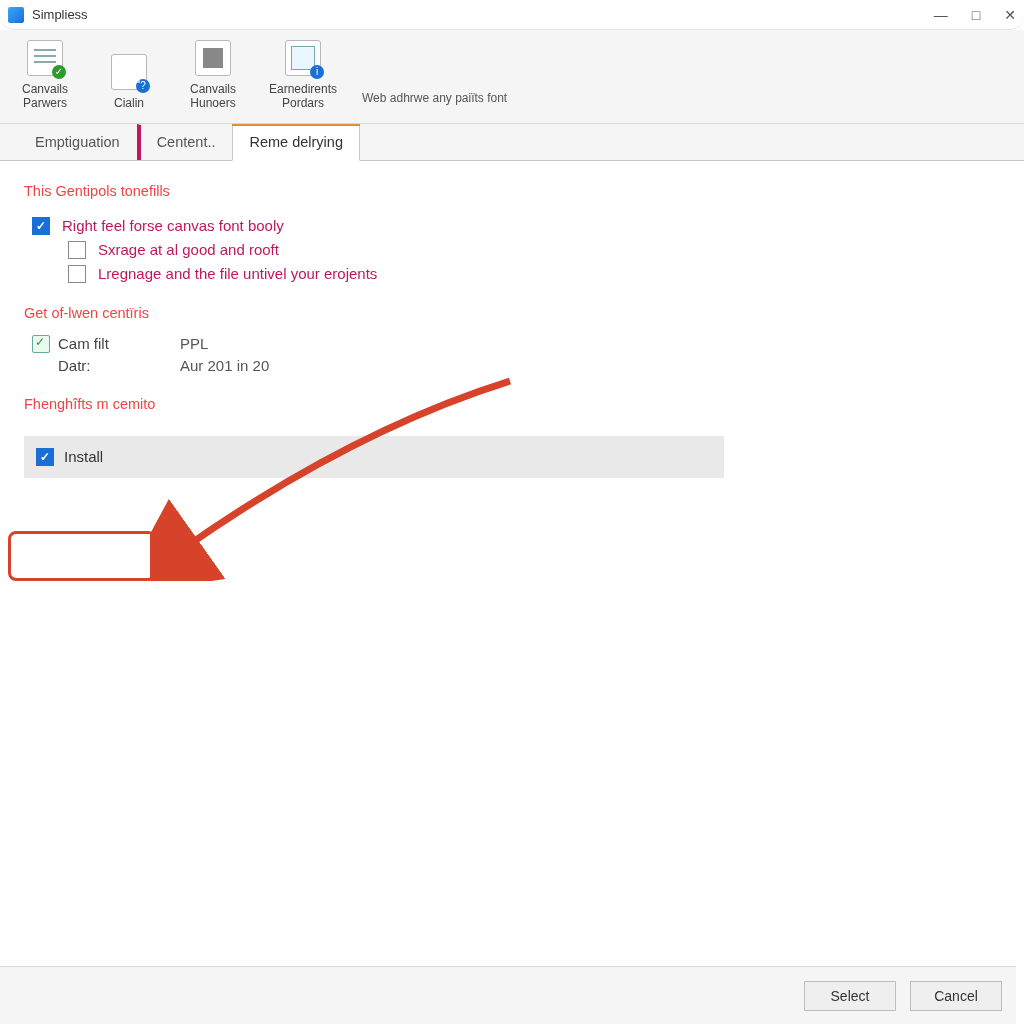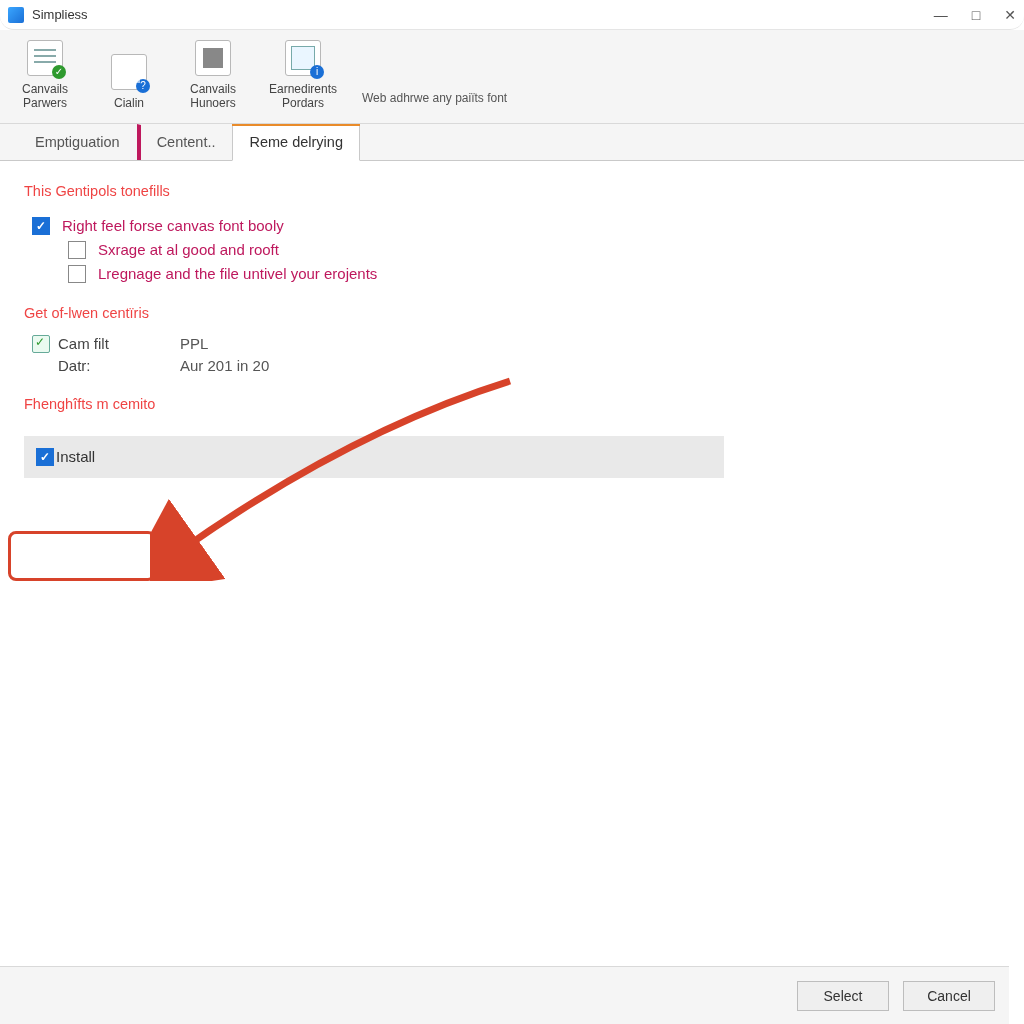--- a/index.html
+++ b/index.html
@@ -154,34 +154,34 @@
   
   .install-bar {
     margin-top: 24px;
     height: 42px;
     background:#e9e9e9;
     display:flex; align-items:center;
     padding-left:12px;
     width: 700px;
   }
   .install-bar .chk { background:#1a6fd6;border-color:#1a6fd6; }
-  .install-bar .lbl { margin-left:2px; font-size:15px; color:#333; }
+  .install-bar .lbl { margin-left:10px; font-size:15px; color:#333; }
   .highlight-box {
     position:absolute;
     border:3px solid #d7432a;
     border-radius:8px;
     pointer-events:none;
   }
 
   
   .arrow-svg { position:absolute; pointer-events:none; }
 
   
   .footer {
-    position:absolute; left:0; right:15px; bottom:0;
+    position:absolute; left:0; right:8px; bottom:0;
     height:58px;
     background:#f5f5f5;
     border-top:1px solid #d9d9d9;
     display:flex; align-items:center; justify-content:flex-end;
     gap:14px; padding-right:14px;
   }
   .btn {
     min-width:92px; height:30px;
     background:#efefef; border:1px solid #bdbdbd;
     font-size:14px; color:#333;

